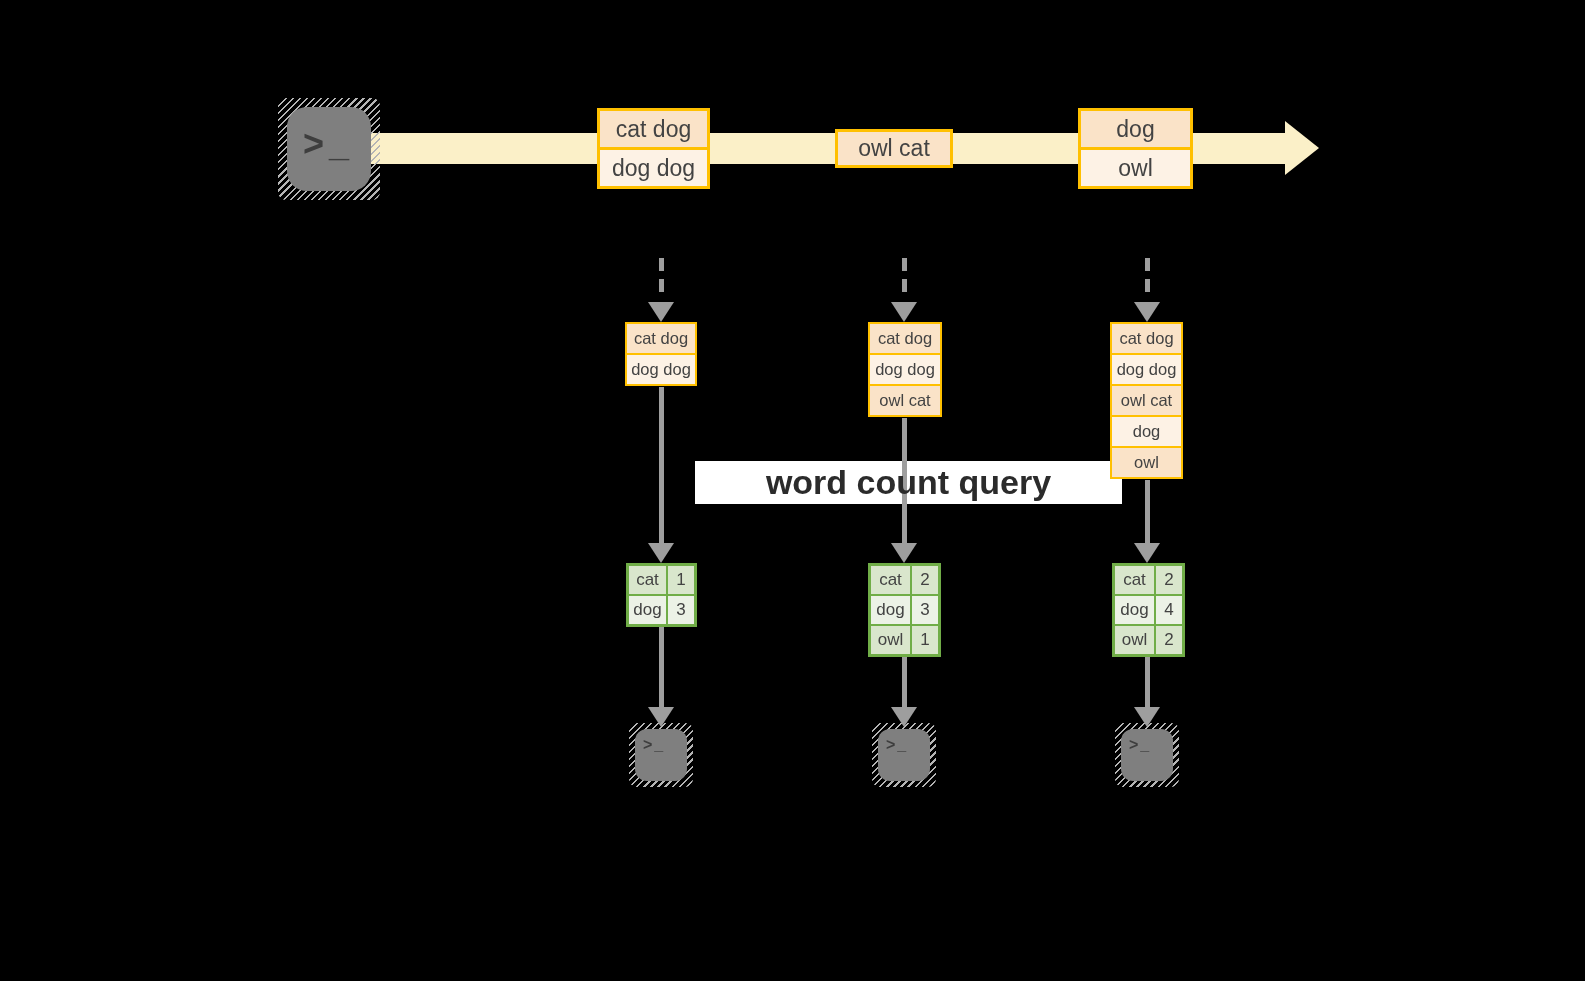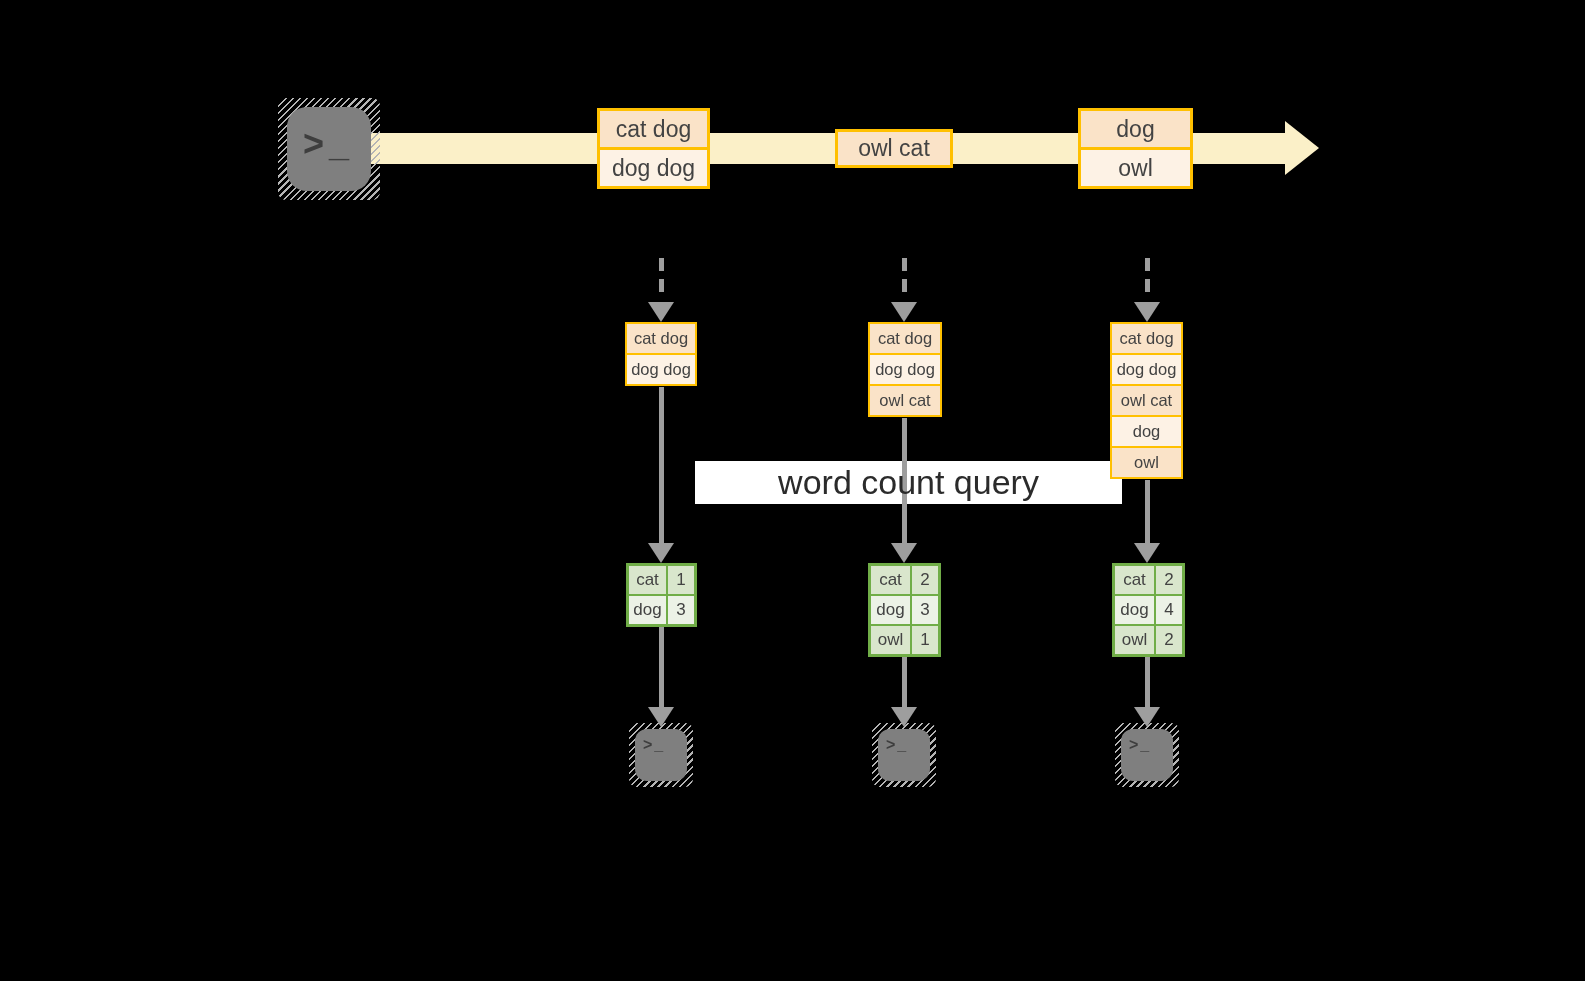--- a/index.html
+++ b/index.html
@@ -73,21 +73,21 @@
     width:0;height:0;z-index:2;
     border-left:13px solid transparent;border-right:13px solid transparent;
     border-top:20px solid var(--gray);
   }
 
   
   .query-label{
     background:var(--labelBg);display:flex;align-items:center;justify-content:center;
   }
   .query-label span{
-    position:relative;z-index:5;font-size:34px;color:var(--labelText);
+    position:relative;z-index:5;font-size:34px;color:var(--labelText);font-weight:bold;
   }
 </style>
 </head>
 <body>
 
 <div class="canvas" id="canvas">
 
   <div class="abs band" style="left:370px;top:133px;width:915px;height:31px;"></div>
   <div class="abs band-head" style="left:1285px;top:121px;"></div>
 

